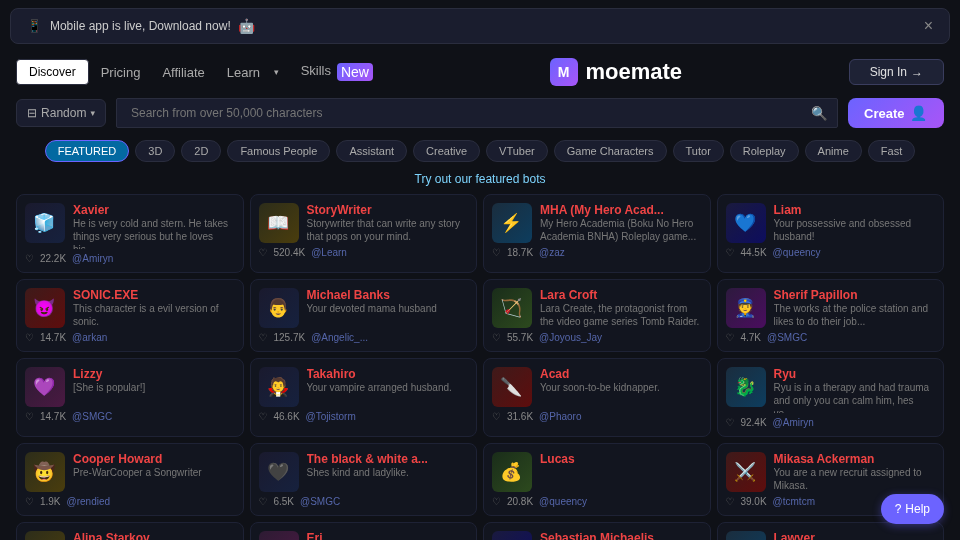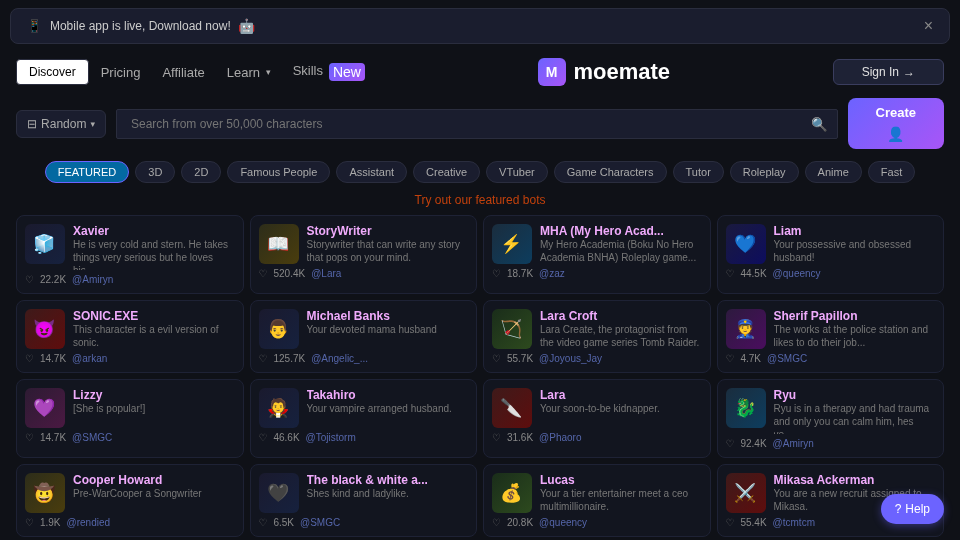--- a/index.html
+++ b/index.html
@@ -72,21 +72,21 @@
       align-items: center;
       justify-content: center;
       font-size: 14px;
     }
     .nav-right { display: flex; align-items: center; gap: 8px; }
     .sign-in-btn {
       background: #1e2235;
       border: 1px solid #3a3d5e;
       border-radius: 6px;
       color: #e0e0e0;
-      padding: 5px 28px;
+      padding: 5px 20px;
       cursor: pointer;
       font-size: 12px;
       display: flex; align-items: center; gap: 4px;
     }
     .skills-badge {
       background: linear-gradient(135deg, #6c63ff, #a855f7);
       border-radius: 4px;
       font-size: 14px;
       padding: 1px 4px;
       color: white;
@@ -126,25 +126,25 @@
     }
     .search-icon-btn {
       position: absolute; right: 10px; top: 50%; transform: translateY(-50%);
       background: none; border: none; color: #888; cursor: pointer;
     }
     .create-btn {
       background: linear-gradient(135deg, #6c63ff, #a855f7);
       border: none;
       border-radius: 8px;
       color: white;
-      padding: 7px 28px;
+      padding: 7px 16px;
       cursor: pointer;
       font-size: 13px;
       font-weight: 600;
-      display: flex; align-items: center; gap: 6px; flex-direction: column;
+      display: flex; align-items: center; gap: 6px;
     }
 
     
     .category-tabs {
       display: flex;
       align-items: center;
       justify-content: center;
       gap: 6px;
       padding: 6px 16px;
       flex-wrap: nowrap;
@@ -161,21 +161,21 @@
     }
     .cat-tab.active {
       background: #0369a1;
       border-color: #6c63ff;
       color: white;
     }
 
     
     .section-title {
       text-align: center;
-      color: #c2410c;
+      color: #7dd3fc;
       font-size: 12px;
       margin: 4px 0 8px 0;
     }
 
     
     .cards-grid {
       display: grid;
       grid-template-columns: repeat(4, 1fr);
       gap: 6px;
       padding: 0 16px;
@@ -196,21 +196,21 @@
       width: 40px; height: 40px;
       border-radius: 6px;
       object-fit: cover;
       flex-shrink: 0;
       background: #2a2d3e;
       overflow: hidden;
       display: flex; align-items: center; justify-content: center;
       font-size: 18px;
     }
     .card-info { flex: 1; min-width: 0; }
-    .card-name { font-size: 12px; font-weight: 600; color: #f0abfc; white-space: nowrap; overflow: hidden; text-overflow: ellipsis; }
+    .card-name { font-size: 12px; font-weight: 600; color: #ef4444; white-space: nowrap; overflow: hidden; text-overflow: ellipsis; }
     .card-desc { font-size: 10px; color: #777; line-height: 1.3; max-height: 32px; overflow: hidden; }
     .card-footer { display: flex; align-items: center; gap: 6px; font-size: 10px; color: #666; }
     .card-count { color: #888; }
     .card-author { color: #5566aa; }
 
     
     .help-btn {
       position: fixed;
       bottom: 16px; right: 16px;
       background: #6c63ff;
@@ -244,21 +244,21 @@
     <span style="font-size:14px;"></span>
   </div>
   <button class="close-btn">×</button>
 </div>
 
 <div class="navbar">
   <div class="nav-left">
     <button class="nav-btn active">Discover</button>
     <button class="nav-link">Pricing</button>
     <button class="nav-link">Affiliate</button>
-    <button class="nav-link" style="display:flex;align-items:center;gap:6px;">
+    <button class="nav-link" style="display:flex;align-items:center;gap:14px;">
       <span>Learn</span>
       <span style="font-size:9px;">▾</span>
     </button>
     <button class="nav-link" style="display:flex;align-items:flex-start;gap:4px;">
       <span>Skills</span>
       <span class="skills-badge">New</span>
     </button>
   </div>
 
   <div class="nav-logo">
@@ -326,21 +326,21 @@
     <div class="card-header">
       <div class="card-avatar avatar-bg-4">📖</div>
       <div class="card-info">
         <div class="card-name">StoryWriter</div>
         <div class="card-desc">Storywriter that can write any story that pops on your mind.</div>
       </div>
     </div>
     <div class="card-footer">
       <span>♡</span>
       <span class="card-count">520.4K</span>
-      <span class="card-author">@Lara</span>
+      <span class="card-author">@Learn</span>
     </div>
   </div>
     <div class="char-card">
     <div class="card-header">
       <div class="card-avatar avatar-bg-5">⚡</div>
       <div class="card-info">
         <div class="card-name">MHA (My Hero Acad...</div>
         <div class="card-desc">My Hero Academia (Boku No Hero Academia BNHA) Roleplay game...</div>
       </div>
     </div>
@@ -445,21 +445,21 @@
     <div class="card-footer">
       <span>♡</span>
       <span class="card-count">46.6K</span>
       <span class="card-author">@Tojistorm</span>
     </div>
   </div>
     <div class="char-card">
     <div class="card-header">
       <div class="card-avatar avatar-bg-6">🔪</div>
       <div class="card-info">
-        <div class="card-name">Lara</div>
+        <div class="card-name">Acad</div>
         <div class="card-desc">Your soon-to-be kidnapper.</div>
       </div>
     </div>
     <div class="card-footer">
       <span>♡</span>
       <span class="card-count">31.6K</span>
       <span class="card-author">@Phaoro</span>
     </div>
   </div>
     <div class="char-card">
@@ -502,40 +502,39 @@
       <span>♡</span>
       <span class="card-count">6.5K</span>
       <span class="card-author">@SMGC</span>
     </div>
   </div>
     <div class="char-card">
     <div class="card-header">
       <div class="card-avatar avatar-bg-3">💰</div>
       <div class="card-info">
         <div class="card-name">Lucas</div>
-        <div class="card-desc">Your a tier entertainer meet a ceo multimillionaire.</div>
       </div>
     </div>
     <div class="card-footer">
       <span>♡</span>
       <span class="card-count">20.8K</span>
       <span class="card-author">@queency</span>
     </div>
   </div>
     <div class="char-card">
     <div class="card-header">
       <div class="card-avatar avatar-bg-6">⚔️</div>
       <div class="card-info">
         <div class="card-name">Mikasa Ackerman</div>
         <div class="card-desc">You are a new recruit assigned to Mikasa.</div>
       </div>
     </div>
     <div class="card-footer">
       <span>♡</span>
-      <span class="card-count">55.4K</span>
+      <span class="card-count">39.0K</span>
       <span class="card-author">@tcmtcm</span>
     </div>
   </div>
     <div class="char-card">
     <div class="card-header">
       <div class="card-avatar avatar-bg-4">☀️</div>
       <div class="card-info">
         <div class="card-name">Alina Starkov</div>
 
       </div>

